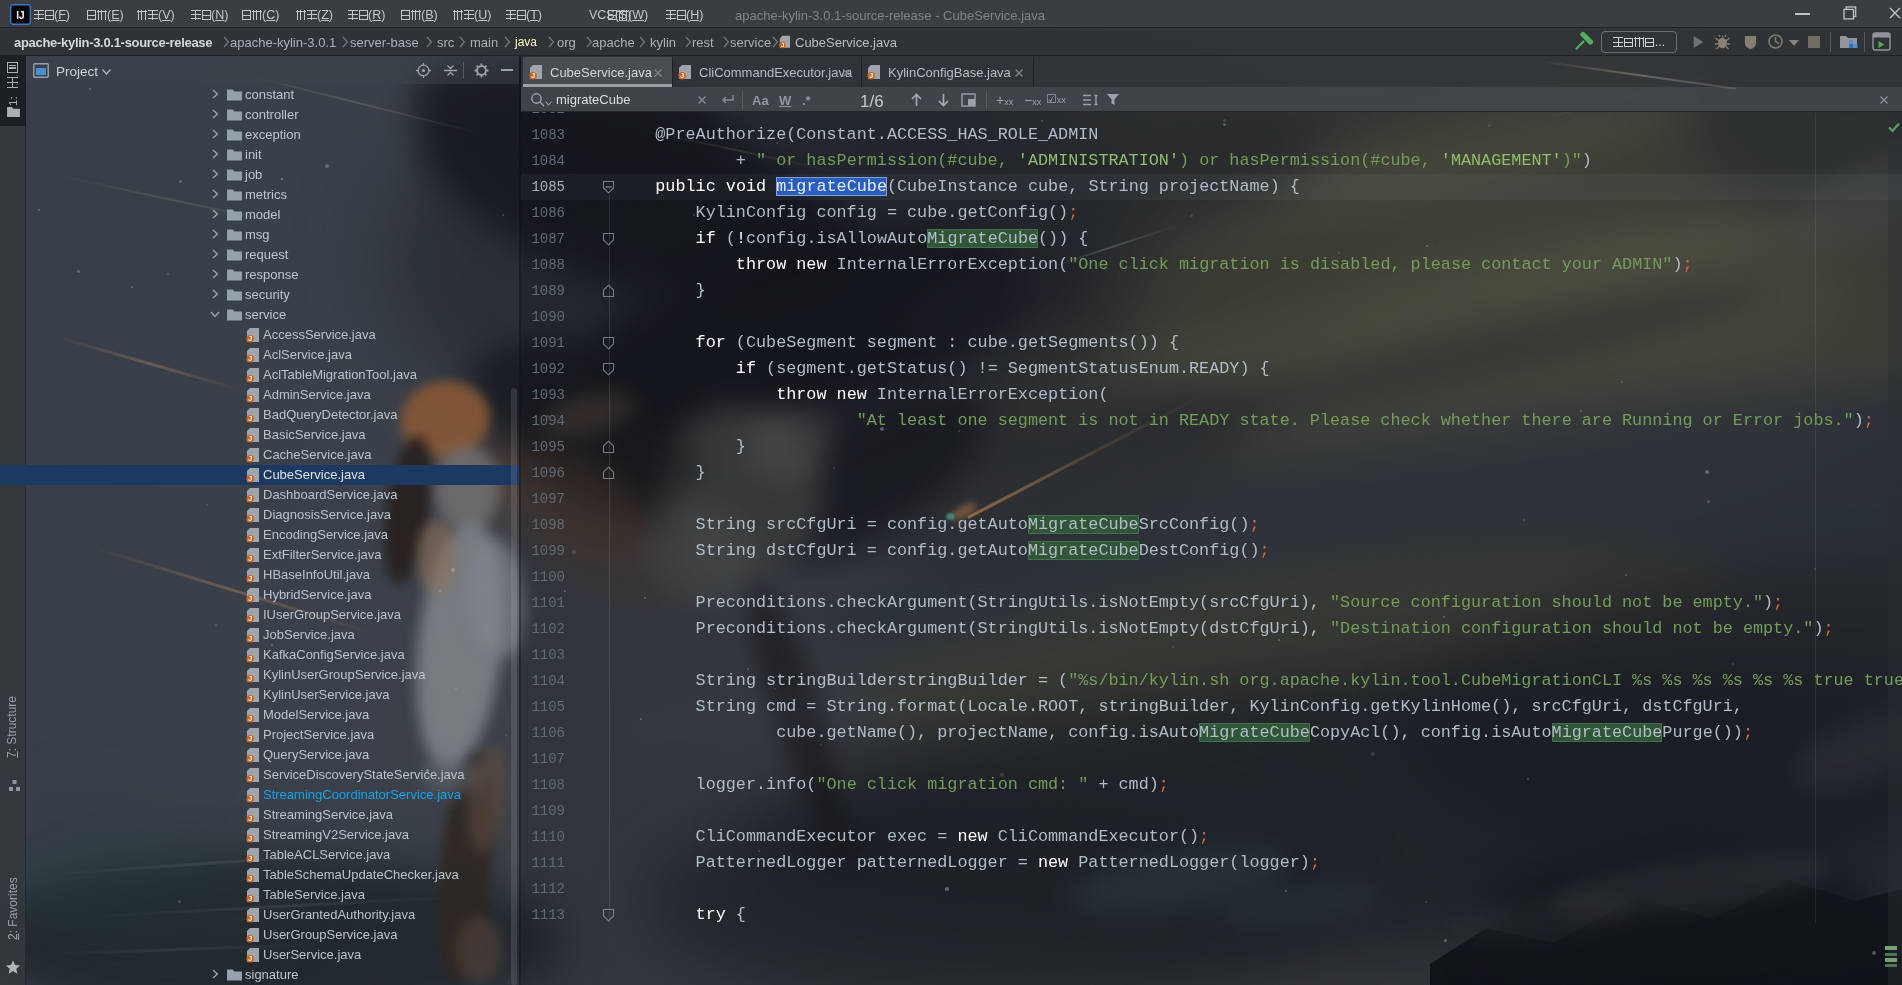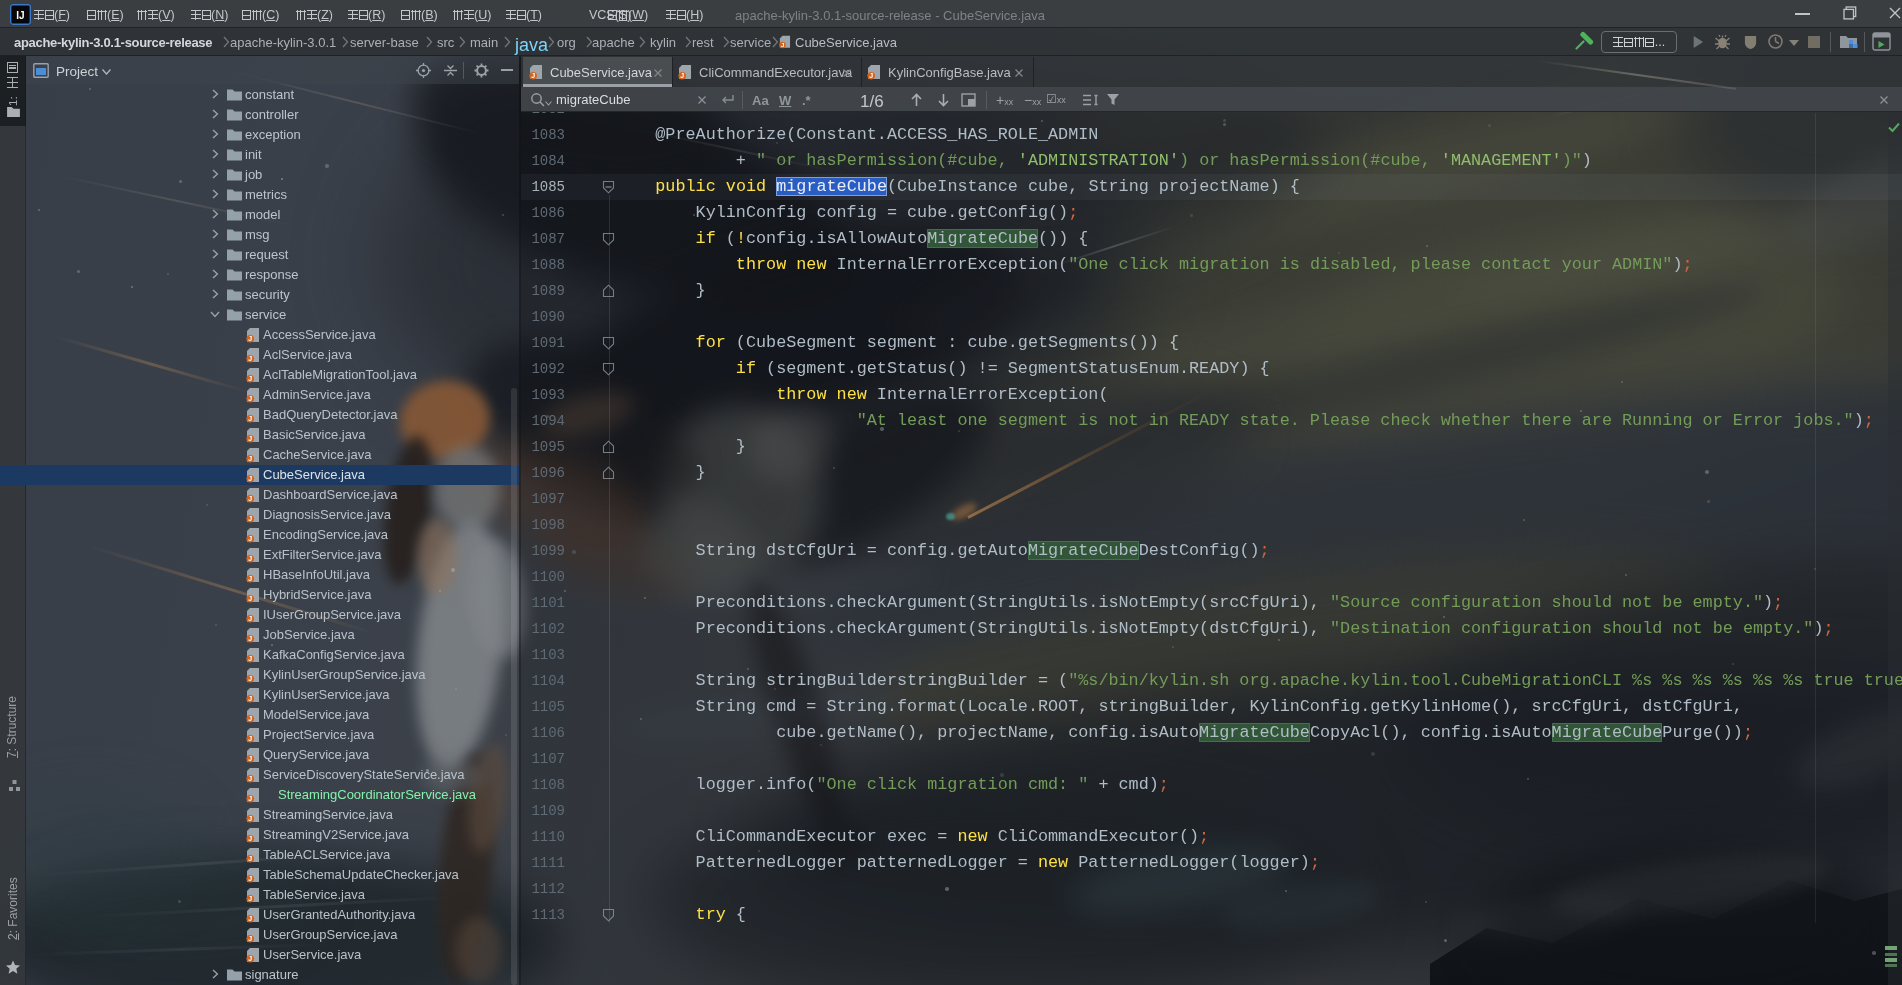--- a/index.html
+++ b/index.html
@@ -13,21 +13,21 @@
  background:linear-gradient(currentColor,currentColor) 0 3.5px/9px 1.1px no-repeat}
 .hz3{display:inline-block;width:10px;height:10px;vertical-align:-1px;margin:0 0.5px;
  background:linear-gradient(currentColor,currentColor) 0 1px/10px 1.1px no-repeat,
  linear-gradient(currentColor,currentColor) 1px 0/1.1px 10px no-repeat,
  linear-gradient(currentColor,currentColor) 4.5px 0/1.1px 10px no-repeat,
  linear-gradient(currentColor,currentColor) 8.5px 0/1.1px 10px no-repeat}
 .wb{position:absolute;border-radius:50%}
 .row{position:absolute;left:0;width:1902px;height:26px;font-family:"Liberation Mono",monospace;font-size:16.8px;line-height:26px;white-space:pre}
 .num{position:absolute;left:521px;width:44px;text-align:right;color:#67727c;font-size:14px;line-height:26px}
 .cd{position:absolute;left:615px;color:#b0bcc6}
-.k{color:#fde047}.s{color:#739c58}.bs{color:#90bf6c}.r{color:#cf6640}
+.k{color:#ffffff}.s{color:#739c58}.bs{color:#90bf6c}.r{color:#cf6640}
 .hlG{background:#315637;box-shadow:0 0 0 1px #42704c inset;border-radius:1px}
 .hlB{background:#2a5dc4;box-shadow:0 0 0 1px #7aa0e0 inset;color:#e8eef5}
 .trow{position:absolute;left:26px;width:493px;height:20px;font-size:13px;line-height:20px;color:#bcc5cd}
 .ticon{position:absolute;top:3px}
 svg{display:block}
 .sep{position:absolute;width:1px;background:#55595d}
 </style></head><body>
 <div id="stage">
     <div id="wall" class="abs" style="left:0;top:0;width:1902px;height:985px;background:linear-gradient(100deg,#3a404a 0%,#3d434c 24%,#3e434a 30%,#40454b 38%,#44474a 48%,#4a4c48 58%,#46484a 70%,#3a3e44 84%,#33373e 100%)">
 <div class="wb" style="left:850px;top:40px;width:1300px;height:520px;background:rgba(82,82,64,0.85);filter:blur(40px);transform:rotate(-10deg)"></div>
@@ -241,21 +241,21 @@
 <svg class="abs" style="left:722px;top:36px" width="8" height="12" viewBox="0 0 8 12">
       <path d="M2 1 L6.5 6 L2 11" fill="none" stroke="#71777c" stroke-width="1.3"></path>
     </svg>
 <svg class="abs" style="left:771px;top:36px" width="8" height="12" viewBox="0 0 8 12">
       <path d="M2 1 L6.5 6 L2 11" fill="none" stroke="#71777c" stroke-width="1.3"></path>
     </svg>
 <div class="abs" style="left:230px;top:35px;font-size:13px;color:#aab0b6">apache-kylin-3.0.1</div>
 <div class="abs" style="left:350px;top:35px;font-size:13px;color:#aab0b6">server-base</div>
 <div class="abs" style="left:437px;top:35px;font-size:13px;color:#aab0b6">src</div>
 <div class="abs" style="left:470px;top:35px;font-size:13px;color:#aab0b6">main</div>
-<div class="abs" style="left:515px;top:35px;font-size:18px;color:#7dd3fc">java</div>
+<div class="abs" style="left:515px;top:35px;font-size:12px;color:#fef9c3">java</div>
 <div class="abs" style="left:557px;top:35px;font-size:13px;color:#aab0b6">org</div>
 <div class="abs" style="left:592px;top:35px;font-size:13px;color:#aab0b6">apache</div>
 <div class="abs" style="left:650px;top:35px;font-size:13px;color:#aab0b6">kylin</div>
 <div class="abs" style="left:692px;top:35px;font-size:13px;color:#aab0b6">rest</div>
 <div class="abs" style="left:730px;top:35px;font-size:13px;color:#aab0b6">service</div>
 <svg class="abs" style="left:779px;top:35px" width="11.9" height="13.6" viewBox="0 0 14 16">
       <path d="M4 1 H13 V15 H1 V4 Z" fill="#9fa6ab"></path>
       <circle cx="4.2" cy="11.8" r="3.8" fill="#d3641f"></circle>
       <text x="4.3" y="14.4" font-size="7" font-weight="bold" font-family="Liberation Sans" fill="#fff" text-anchor="middle">J</text>
     </svg>
@@ -633,21 +633,21 @@
         <text x="4.3" y="14.4" font-size="7" font-weight="bold" font-family="Liberation Sans" fill="#fff" text-anchor="middle">J</text>
       </svg>
       <span style="position:absolute;left:237px;color:#b9c2ca">ServiceDiscoveryStateService.java</span>
     </div>
 <div class="trow" style="top:785px">
       <svg class="ticon" style="left:220px;top:2px" width="14" height="16" viewBox="0 0 14 16">
         <path d="M4 1 H13 V15 H1 V4 Z" fill="#9fa6ab"></path>
         <circle cx="4.2" cy="11.8" r="3.8" fill="#d3641f"></circle>
         <text x="4.3" y="14.4" font-size="7" font-weight="bold" font-family="Liberation Sans" fill="#fff" text-anchor="middle">J</text>
       </svg>
-      <span style="position:absolute;left:252px;color:#86efac">StreamingCoordinatorService.java</span>
+      <span style="position:absolute;left:237px;color:#0ea5e9">StreamingCoordinatorService.java</span>
     </div>
 <div class="trow" style="top:805px">
       <svg class="ticon" style="left:220px;top:2px" width="14" height="16" viewBox="0 0 14 16">
         <path d="M4 1 H13 V15 H1 V4 Z" fill="#9fa6ab"></path>
         <circle cx="4.2" cy="11.8" r="3.8" fill="#d3641f"></circle>
         <text x="4.3" y="14.4" font-size="7" font-weight="bold" font-family="Liberation Sans" fill="#fff" text-anchor="middle">J</text>
       </svg>
       <span style="position:absolute;left:237px;color:#b9c2ca">StreamingService.java</span>
     </div>
 <div class="trow" style="top:825px">
@@ -811,21 +811,21 @@
 <div class="row" style="top:252px"><span class="num" style="color:#5f6a74">1088</span><span class="cd">            <span class="k">throw</span> <span class="k">new</span> InternalErrorException(<span class="s">"One click migration is disabled, please contact your ADMIN"</span>)<span class="r">;</span></span></div>
 <div class="row" style="top:278px"><span class="num" style="color:#5f6a74">1089</span><span class="cd">        }</span></div>
 <div class="row" style="top:304px"><span class="num" style="color:#5f6a74">1090</span><span class="cd"></span></div>
 <div class="row" style="top:330px"><span class="num" style="color:#5f6a74">1091</span><span class="cd">        <span class="k">for</span> (CubeSegment segment : cube.getSegments()) {</span></div>
 <div class="row" style="top:356px"><span class="num" style="color:#5f6a74">1092</span><span class="cd">            <span class="k">if</span> (segment.getStatus() != SegmentStatusEnum.READY) {</span></div>
 <div class="row" style="top:382px"><span class="num" style="color:#5f6a74">1093</span><span class="cd">                <span class="k">throw</span> <span class="k">new</span> InternalErrorException(</span></div>
 <div class="row" style="top:408px"><span class="num" style="color:#5f6a74">1094</span><span class="cd">                        <span class="s">"At least one segment is not in READY state. Please check whether there are Running or Error jobs."</span>)<span class="r">;</span></span></div>
 <div class="row" style="top:434px"><span class="num" style="color:#5f6a74">1095</span><span class="cd">            }</span></div>
 <div class="row" style="top:460px"><span class="num" style="color:#5f6a74">1096</span><span class="cd">        }</span></div>
 <div class="row" style="top:486px"><span class="num" style="color:#5f6a74">1097</span><span class="cd"></span></div>
-<div class="row" style="top:512px"><span class="num" style="color:#5f6a74">1098</span></div>
+<div class="row" style="top:512px"><span class="num" style="color:#5f6a74">1098</span><span class="cd">        String srcCfgUri = config.getAuto<span class="hlG">MigrateCube</span>SrcConfig()<span class="r">;</span></span></div>
 <div class="row" style="top:538px"><span class="num" style="color:#5f6a74">1099</span><span class="cd">        String dstCfgUri = config.getAuto<span class="hlG">MigrateCube</span>DestConfig()<span class="r">;</span></span></div>
 <div class="row" style="top:564px"><span class="num" style="color:#5f6a74">1100</span><span class="cd"></span></div>
 <div class="row" style="top:590px"><span class="num" style="color:#5f6a74">1101</span><span class="cd">        Preconditions.checkArgument(StringUtils.isNotEmpty(srcCfgUri), <span class="s">"Source configuration should not be empty."</span>)<span class="r">;</span></span></div>
 <div class="row" style="top:616px"><span class="num" style="color:#5f6a74">1102</span><span class="cd">        Preconditions.checkArgument(StringUtils.isNotEmpty(dstCfgUri), <span class="s">"Destination configuration should not be empty."</span>)<span class="r">;</span></span></div>
 <div class="row" style="top:642px"><span class="num" style="color:#5f6a74">1103</span><span class="cd"></span></div>
 <div class="row" style="top:668px"><span class="num" style="color:#5f6a74">1104</span><span class="cd">        String stringBuilderstringBuilder = (<span class="s">"%s/bin/kylin.sh org.apache.kylin.tool.CubeMigrationCLI %s %s %s %s %s %s true true"</span></span></div>
 <div class="row" style="top:694px"><span class="num" style="color:#5f6a74">1105</span><span class="cd">        String cmd = String.format(Locale.ROOT, stringBuilder, KylinConfig.getKylinHome(), srcCfgUri, dstCfgUri,</span></div>
 <div class="row" style="top:720px"><span class="num" style="color:#5f6a74">1106</span><span class="cd">                cube.getName(), projectName, config.isAuto<span class="hlG">MigrateCube</span>CopyAcl(), config.isAuto<span class="hlG">MigrateCube</span>Purge())<span class="r">;</span></span></div>
 <div class="row" style="top:746px"><span class="num" style="color:#5f6a74">1107</span><span class="cd"></span></div>
 <div class="row" style="top:772px"><span class="num" style="color:#5f6a74">1108</span><span class="cd">        logger.info(<span class="s">"One click migration cmd: "</span> + cmd)<span class="r">;</span></span></div>

